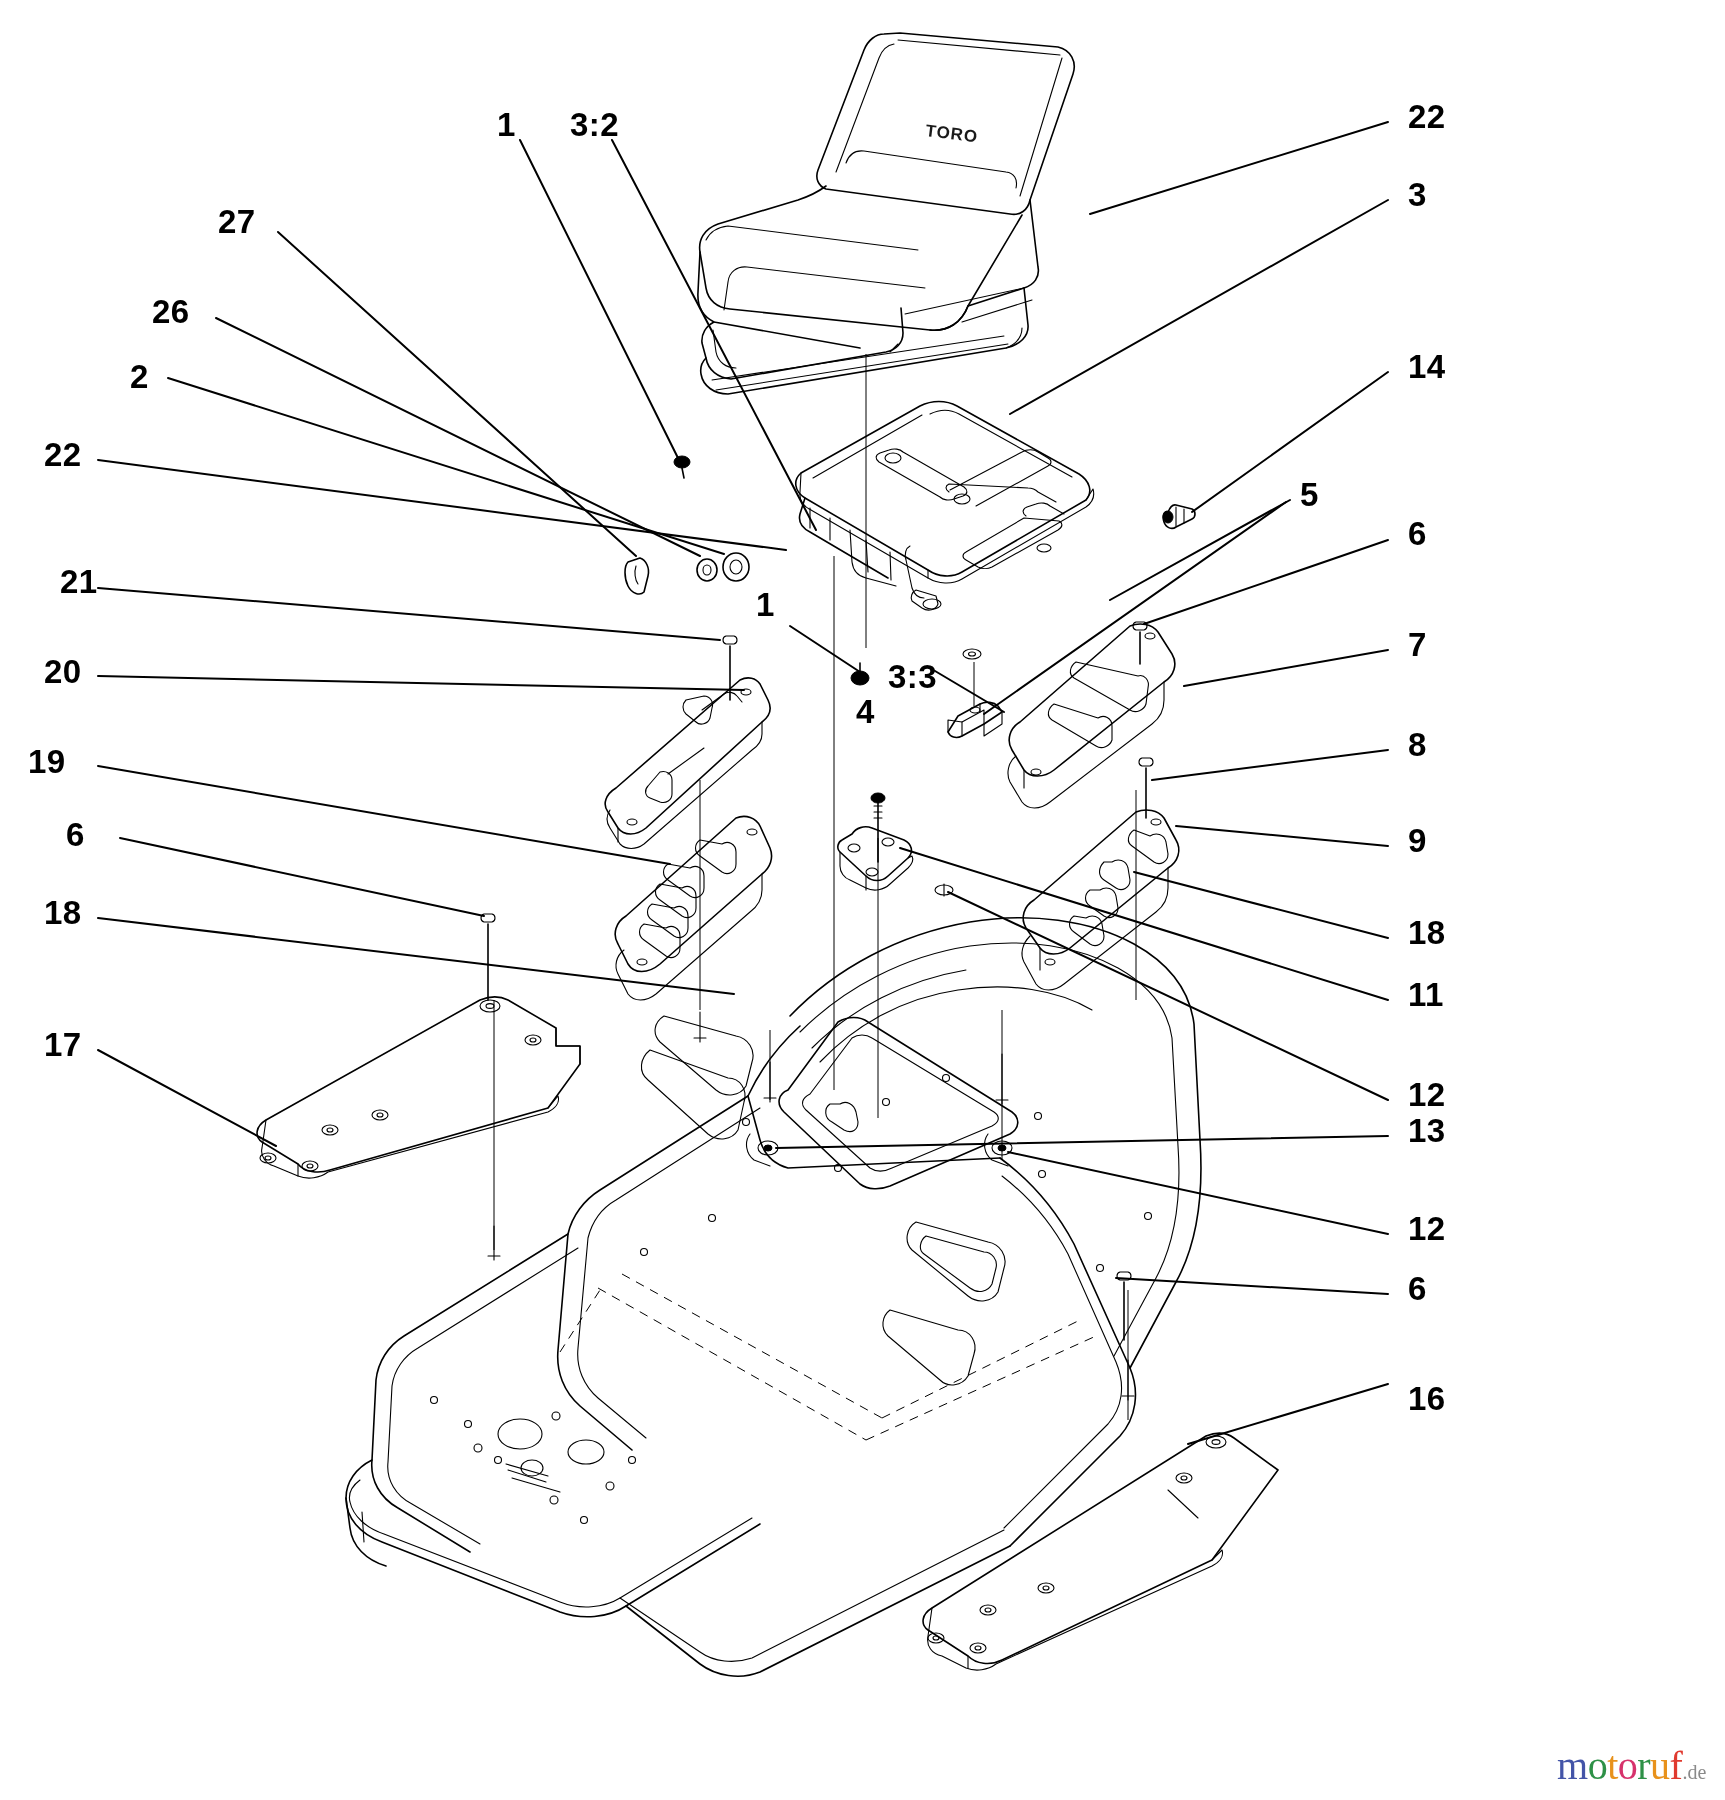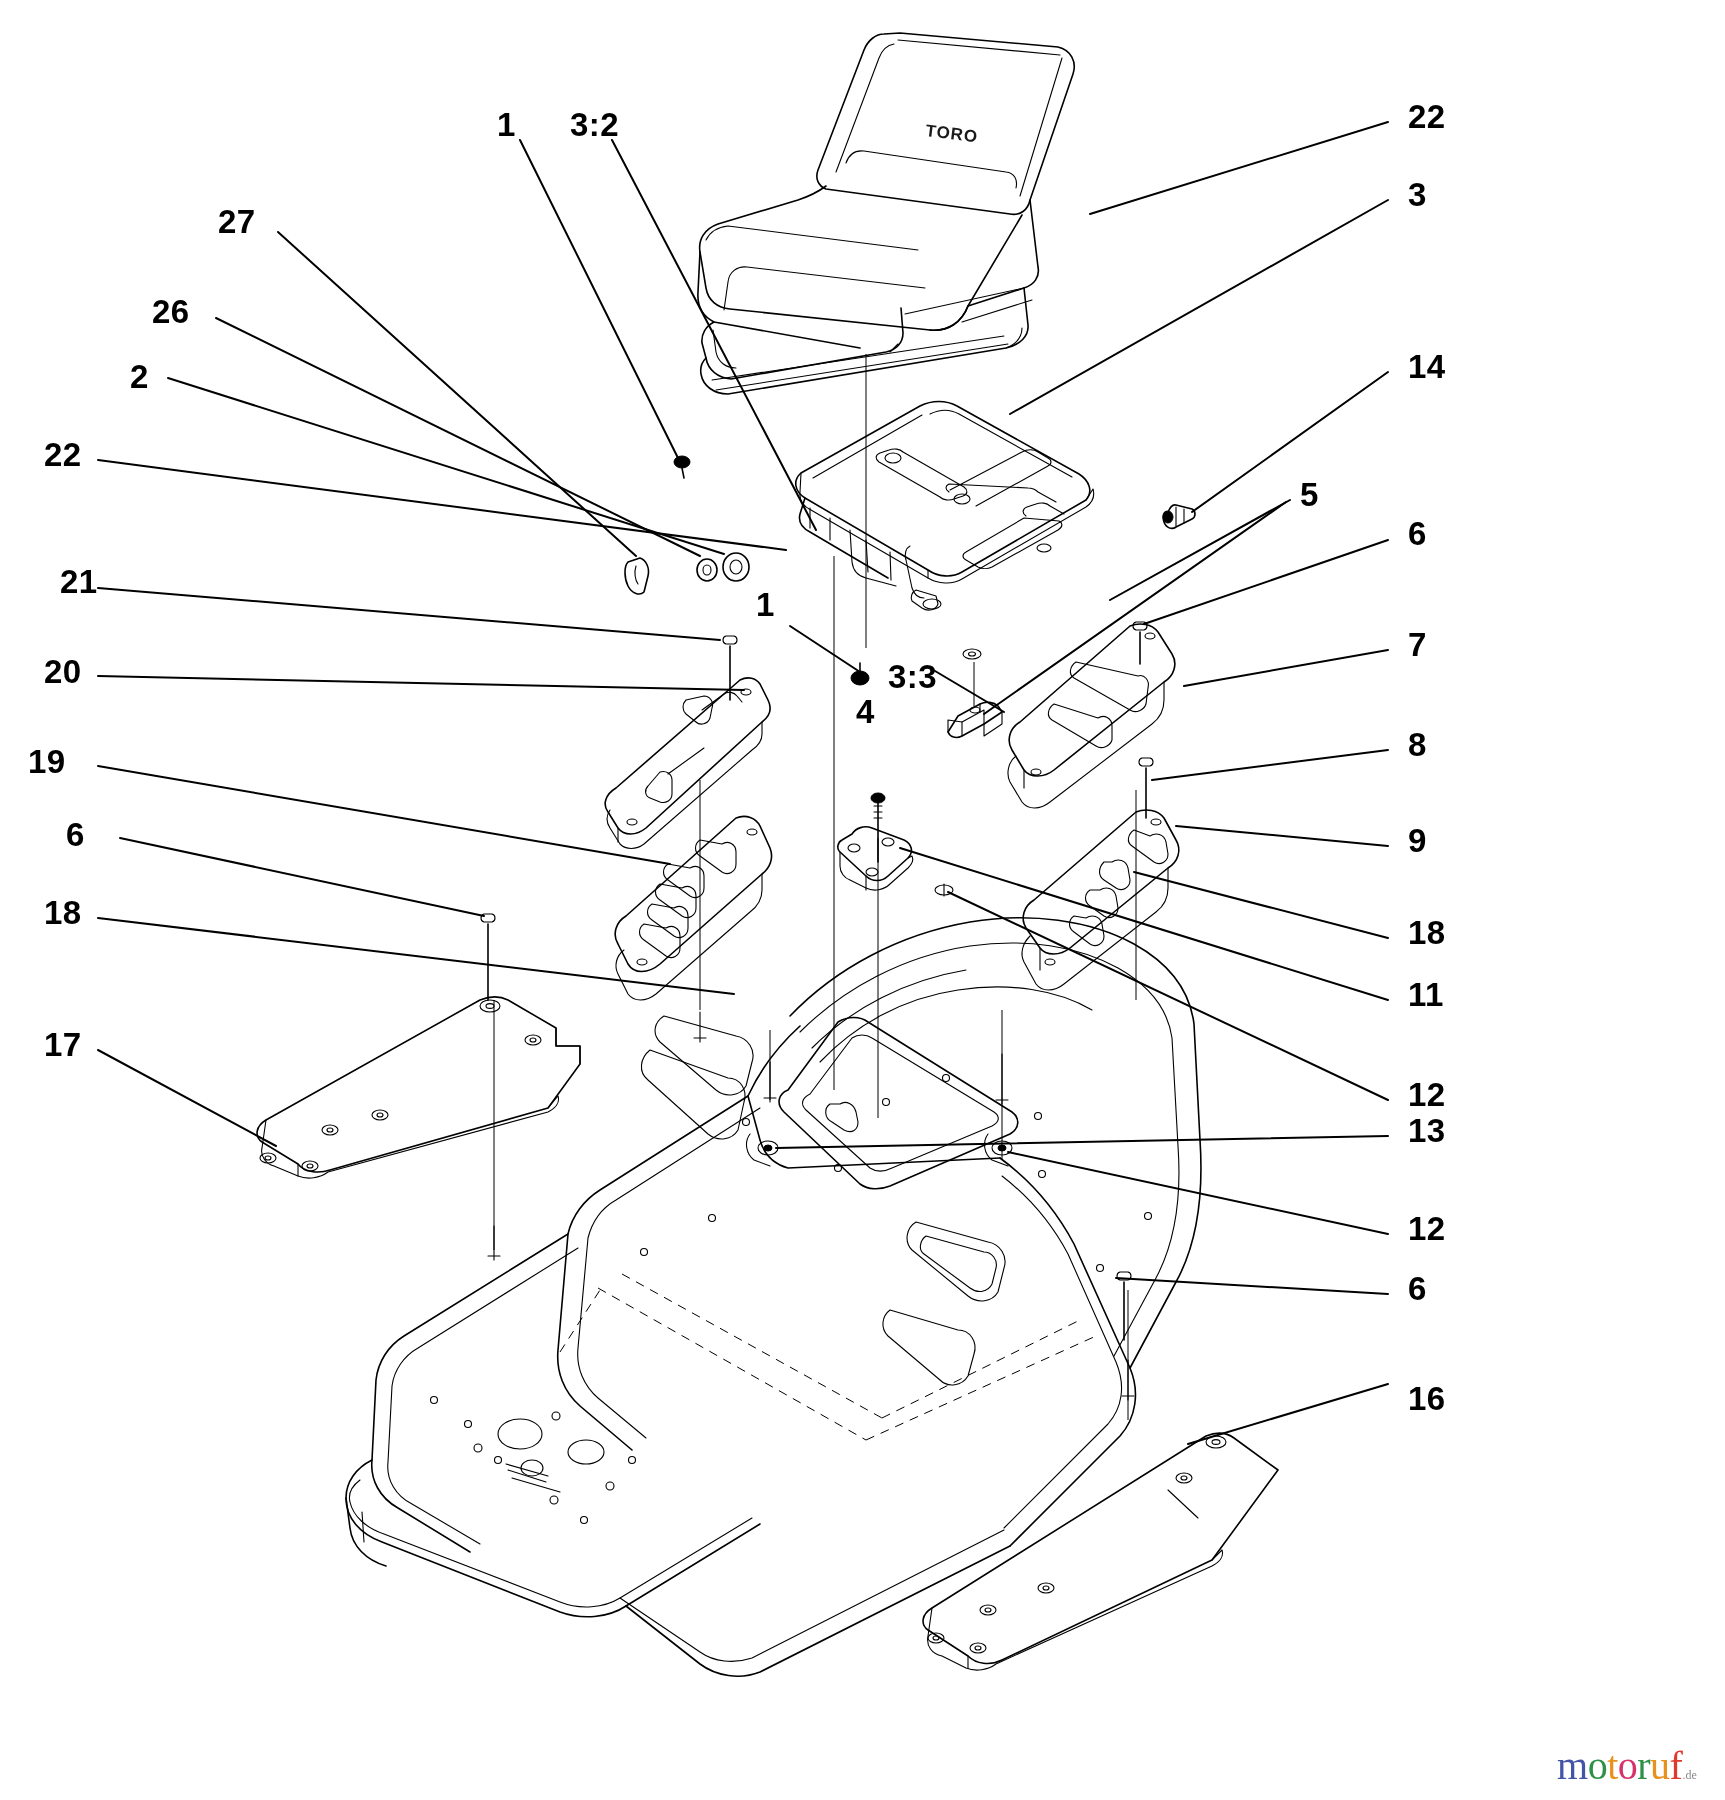--- a/index.html
+++ b/index.html
@@ -40,21 +40,21 @@
     height: 48px;
     font-family: "Liberation Serif", serif;
     font-size: 40px;
     line-height: 48px;
     letter-spacing: -0.5px;
     white-space: nowrap;
     user-select: none;
   }
   #brand-logo .l { display: inline; }
   #brand-logo .suffix {
-    font-size: 12px;
+    font-size: 20px;
     color: #8a8a8a;
     letter-spacing: 0;
   }
   .seat-logo-text {
     font-family: "Liberation Sans", sans-serif;
     font-weight: 700;
     font-size: 17px;
     fill: #1a1a1a;
     letter-spacing: 1px;
   }

